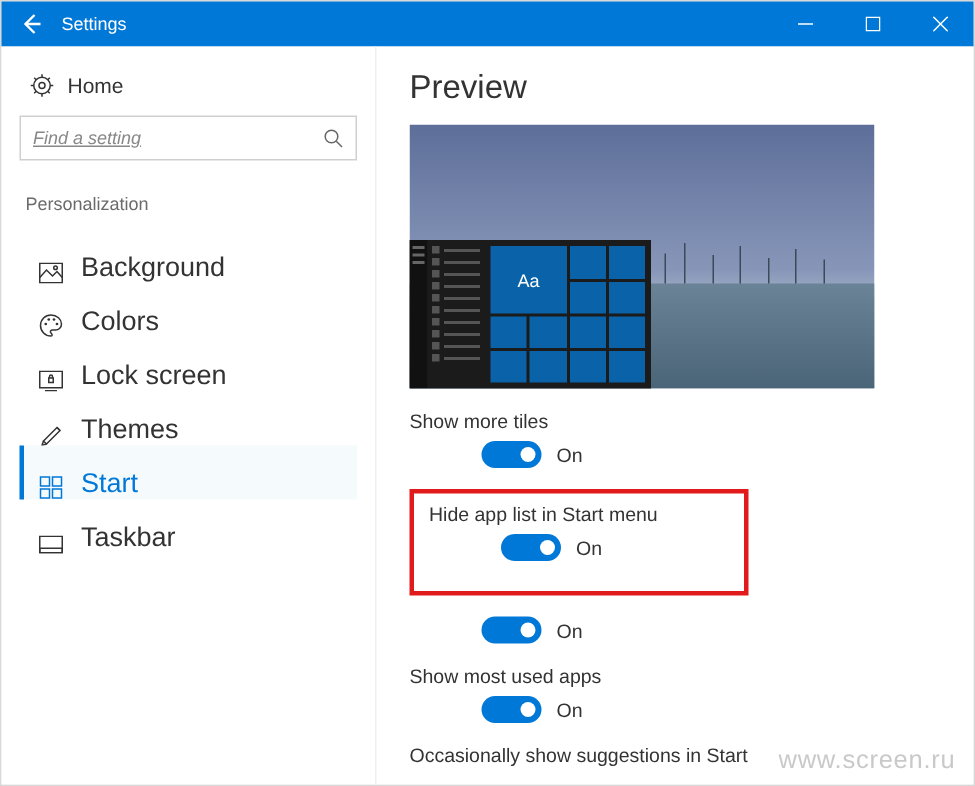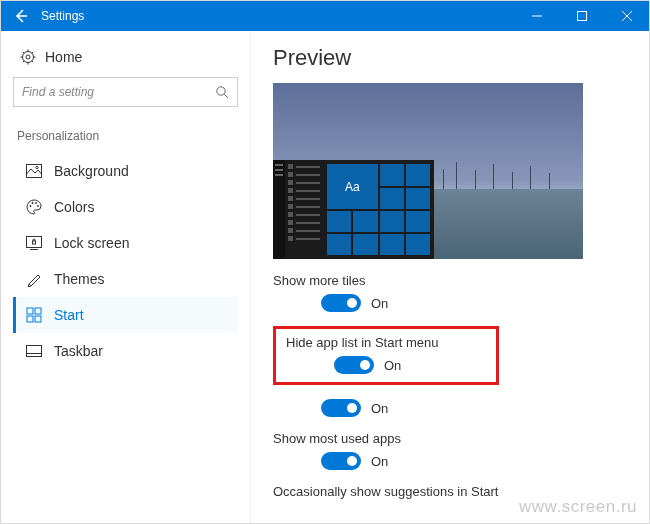--- a/index.html
+++ b/index.html
@@ -63,33 +63,34 @@
   .home-row .icon { width:22px; display:flex; justify-content:center; }
   .home-row .label { font-size:14px; margin-left:6px; }
   .search-box {
     border:1px solid var(--border);
     height:30px;
     display:flex; align-items:center;
     padding:0 8px;
     color:#888;
     font-style:italic;
     margin-bottom:22px;
+    text-decoration:underline;
   }
   .search-box .ph { flex:1; font-style:italic; font-size:12px; color:#888; }
   .category-label {
     color:var(--muted);
     font-size:12px;
     margin-bottom:10px;
     padding-left:4px;
   }
   .nav-item {
-    display:flex; align-items:center;
+    display:flex; align-items:flex-end;
     height:36px;
     padding:0 6px;
-    font-size:14px;
+    font-size:18px;
     border-left:3px solid transparent;
     cursor:default;
   }
   .nav-item.selected {
     color:var(--win-blue);
     border-left:3px solid var(--win-blue);
     background:rgba(0,120,215,0.04);
   }
   .nav-item .icon { width:24px; display:flex; justify-content:center; }
   .nav-item .label { margin-left:8px; }
@@ -161,21 +162,21 @@
     top:50%; transform:translateY(-50%);
   }
   .switch.on .knob { right:4px; background:#fff; }
   .t-state { font-size:13px; }
   .highlight {
     border:3px solid #e11b1b;
     padding:6px 10px 8px 10px;
     width:226px;
     margin-bottom:14px;
   }
-  .highlight .setting{margin-bottom:0;}
+  .highlight .setting{margin-bottom:12px;}
   .watermark {
     position:absolute;
     right:12px; bottom:6px;
     font-size:17px;
     color:#c9c9c9;
     letter-spacing:0.5px;
   }
   svg { display:block; }
 </style>
 </head>

